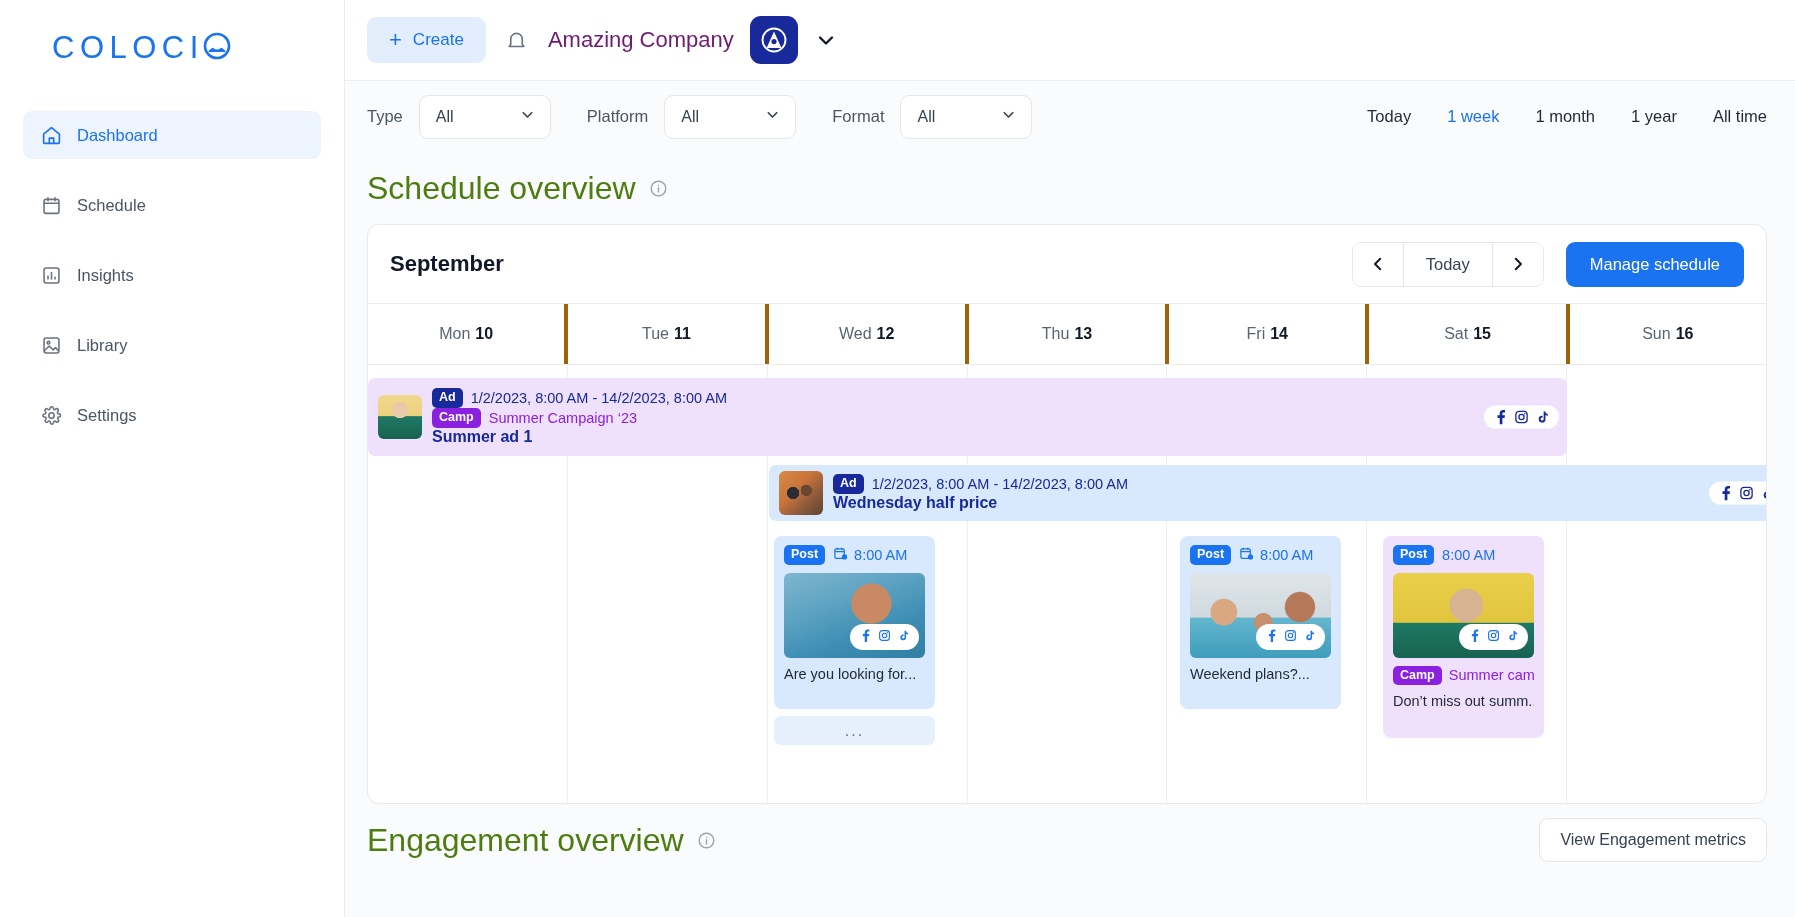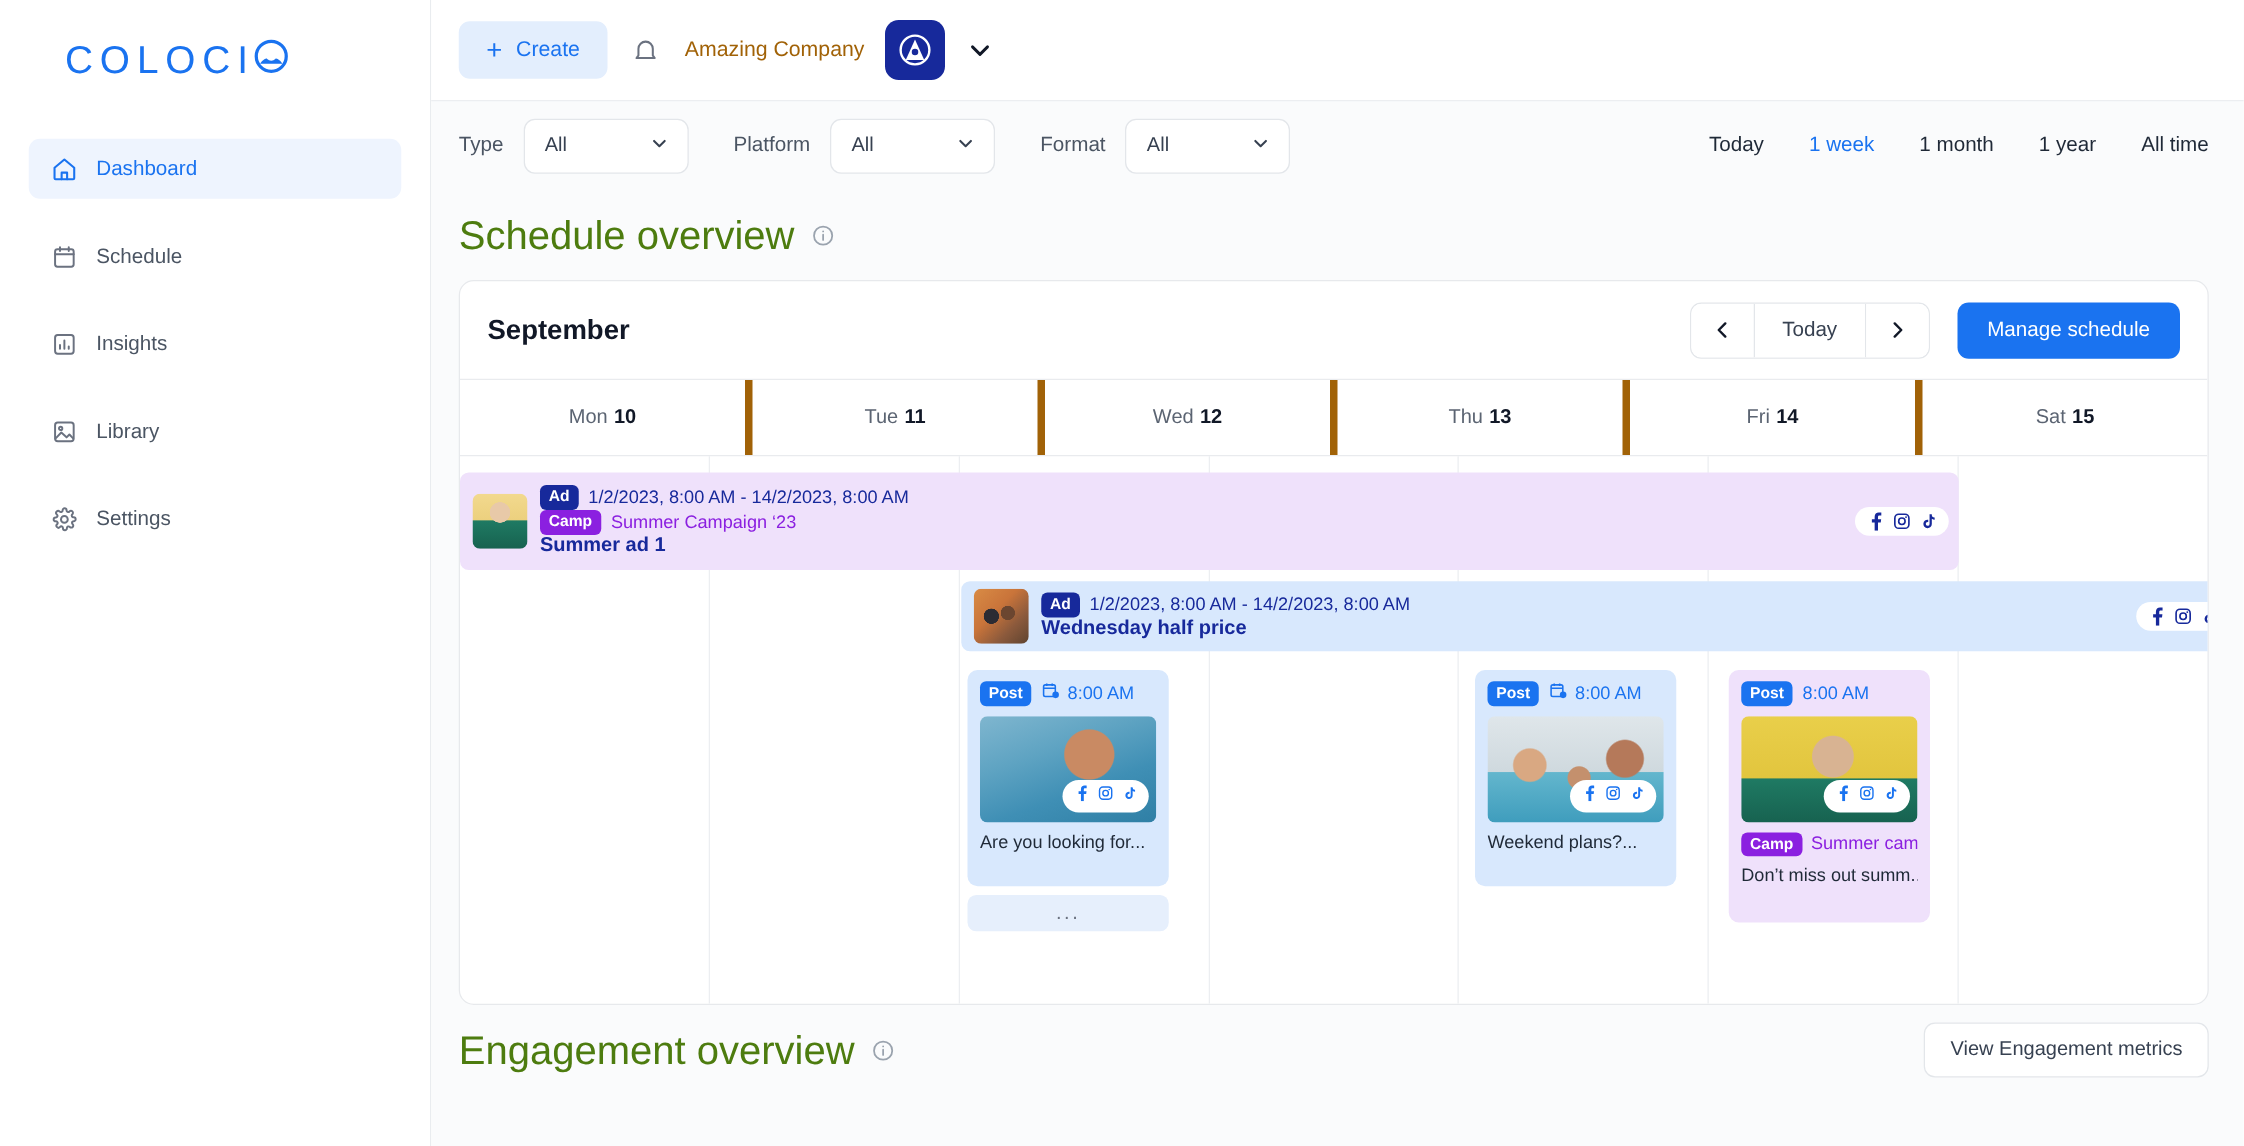--- a/index.html
+++ b/index.html
@@ -56,21 +56,21 @@
     flex: 1; height: 50px; background: #f7f8fa; border-radius: 9px;
     display: flex; align-items: center; position: relative;
     padding: 0 16px; min-width: 0;
   }
   .ask-text {
     position: absolute; left: 0; right: 0; text-align: center;
     color: #3b82f6; font-size: 16.5px; pointer-events: none;
   }
   .ask-right { margin-left: auto; display: flex; align-items: center; gap: 14px; z-index: 2; }
   .bell-btn { width: 30px; height: 30px; display: flex; align-items: center; justify-content: center; cursor: pointer; }
-  .company-name { font-size: 17px; color: #a16207; white-space: nowrap; }
+  .company-name { font-size: 22px; color: #701a75; white-space: nowrap; }
   .avatar {
     width: 48px; height: 48px; border-radius: 11px; background: #17299b;
     display: flex; align-items: center; justify-content: center; cursor: pointer;
   }
   .caret-down { cursor: pointer; display: flex; align-items: center; }
 
   
   .filterbar {
     height: 72px; min-height: 72px; background: #fafbfc;
     border-top: 1px solid #eceef1;
@@ -123,21 +123,21 @@
     border-left: 1px solid #e3e6ea; border-right: 1px solid #e3e6ea; }
   .manage-btn {
     background: #1a73f0; color: #ffffff; border: none; border-radius: 9px;
     height: 45px; padding: 0 24px; font-size: 16.5px; cursor: pointer; font-family: Liberation Sans, sans-serif;
   }
 
   
   .days-row { display: flex; border-top: 1px solid #e9ebee; border-bottom: 1px solid #e9ebee; height: 62px; }
   .day-head {
     flex: 1 1 0; display: flex; align-items: center; justify-content: center;
-    font-size: 16px; color: #5b6472; border-right: 6px solid #a16207;
+    font-size: 16px; color: #5b6472; border-right: 4px solid #a16207;
   }
   .day-head:last-child { border-right: none; }
   .day-head b { color: #111827; margin-left: 5px; font-weight: bold; }
 
   .grid-body { position: relative; height: 438px; }
   .col-lines { position: absolute; inset: 0; display: flex; }
   .col-lines > div { flex: 1 1 0; border-right: 1px solid #eceef1; }
   .col-lines > div:last-child { border-right: none; }
 
   
@@ -436,20 +436,24 @@
               <span>Thu</span>
               <b>13</b>
             </div>
           <div class="day-head">
               <span>Fri</span>
               <b>14</b>
             </div>
           <div class="day-head">
               <span>Sat</span>
               <b>15</b>
+            </div>
+          <div class="day-head">
+              <span>Sun</span>
+              <b>16</b>
             </div>
         </div>
 
         <div class="grid-body">
           <div class="col-lines">
             <div></div>
             <div></div>
             <div></div>
             <div></div>
             <div></div>

